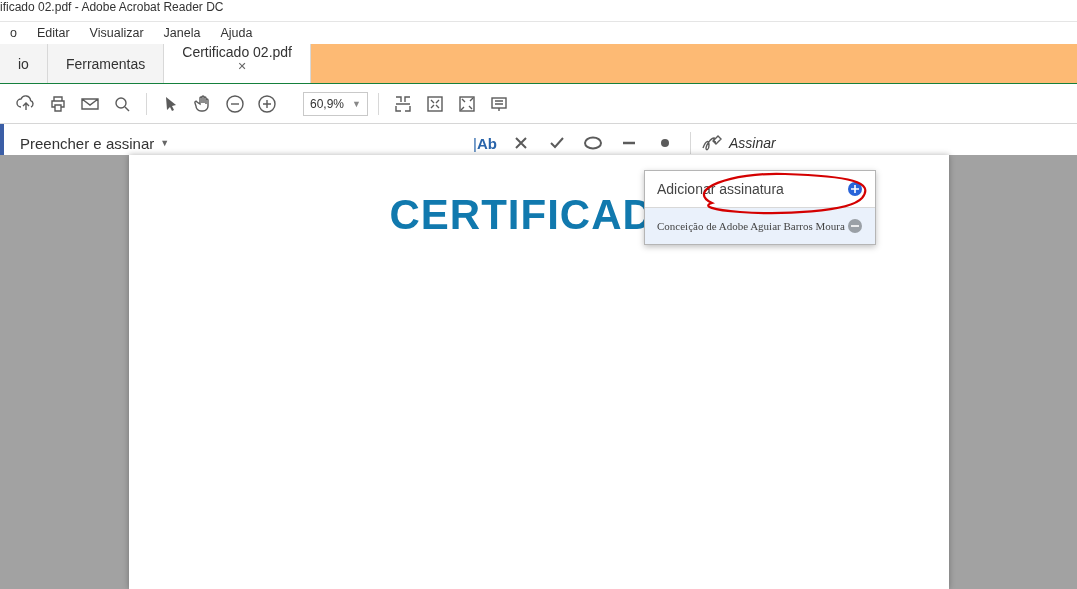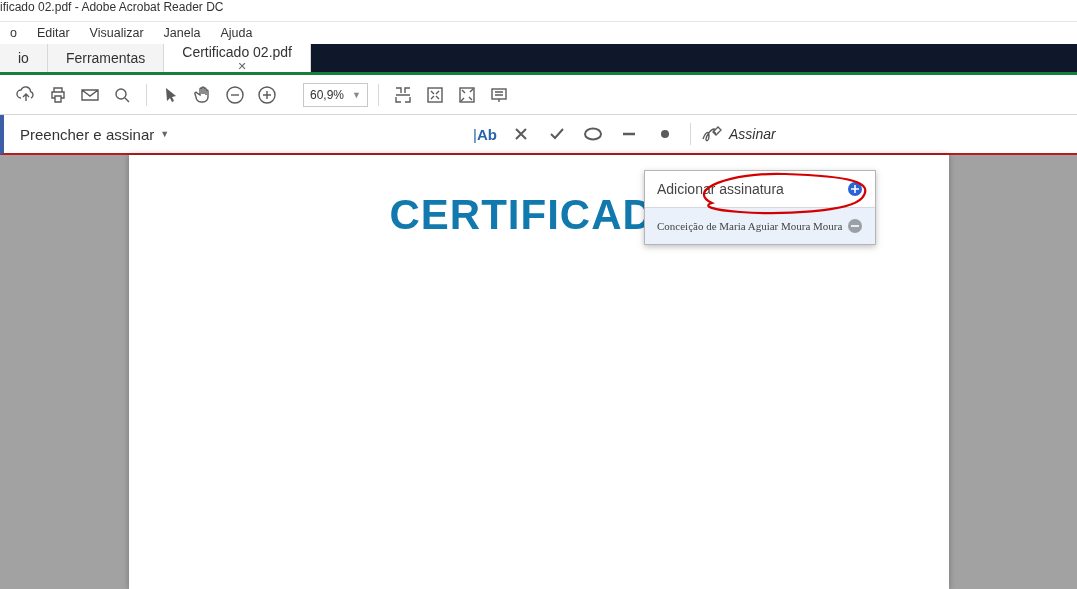--- a/index.html
+++ b/index.html
@@ -1,20 +1,20 @@
 <!DOCTYPE html>
 <html><head>
 <meta charset="utf-8">
 <style>
 * { box-sizing: border-box; margin: 0; padding: 0; font-family: "Segoe UI", Arial, sans-serif; }
 body { width: 1077px; height: 589px; background: #a2a2a2; overflow: hidden; position: relative; }
 .titlebar { height: 22px; background: #fff; display: flex; align-items: flex-start; padding-left: 0; font-size: 12px; color: #333; border-bottom: 1px solid #e5e5e5;}
 .menubar { height: 22px; background: #fff; display: flex; align-items: center; gap: 0; font-size: 12.5px; color: #333; padding-left: 0; }
 .menubar span { padding: 2px 10px; cursor: default; }
-.tabbar { height: 31px; background: #0f172a; display: flex; align-items: stretch; border-bottom: 3px solid #15803d;}
+.tabbar { height: 40px; background: #fdba74; display: flex; align-items: stretch; border-bottom: 1px solid #15803d;}
 .tab { display:flex; align-items:center; padding: 0 18px; font-size: 14px; color: #333; border-right: 1px solid #d8d8d8; background: #f4f4f4; }
 .tab.active { background: #fff; flex-direction: column; }
 .tab .close { margin-left: 10px; font-size: 11px; color:#666;}
 .toolbar { height: 40px; background: #fff; display:flex; align-items:center; padding: 0 12px; gap: 4px; border-bottom: 1px solid #d6d6d6; }
 .toolbar .ico, .fillbar .ico { width: 28px; height: 28px; display:flex; align-items:center; justify-content:center; color:#5b5b5b; }
 .toolbar .sep { width: 1px; height: 22px; background:#d8d8d8; margin: 0 6px;}
 .zoombox { display:flex; align-items:center; height:24px; border:1px solid #c9c9c9; font-size:12px; padding:0 6px; gap:8px; color:#333; }
 .fillbar { height: 40px; background:#fff; display:flex; align-items:center; padding:0 16px; border-bottom:2px solid #b91c1c; border-left:4px solid #3b5ea6; position:relative; }
 .fillbar .title { font-size: 15px; color:#333; display:flex; align-items:center; gap:6px;}
 .fillbar .tools { position:absolute; left: 466px; display:flex; align-items:center; gap: 6px; }
@@ -188,21 +188,21 @@
 
 <div class="popup">
   <div class="row">
     <span>Adicionar assinatura</span>
     <svg width="16" height="16" viewBox="0 0 16 16">
         <circle cx="8" cy="8" r="7" fill="#2964d9"></circle>
         <path stroke="#fff" stroke-width="1.6" d="M8 4v8M4 8h8"></path>
       </svg>
   </div>
   <div class="row">
-    <span class="sig">Conceição de Maria Aguiar Moura Moura</span>
+    <span class="sig">Conceição de Adobe Aguiar Barros Moura</span>
     <svg width="16" height="16" viewBox="0 0 16 16">
         <circle cx="8" cy="8" r="7" fill="#9aa0a6"></circle>
         <path stroke="#fff" stroke-width="1.6" d="M4 8h8"></path>
       </svg>
   </div>
 </div>
 
 <svg class="annot" viewBox="0 0 190 48">
   <path fill="none" stroke="#d40000" stroke-width="2.2" d="M 22 33 C -5 20, 40 2, 95 4 C 160 6, 185 12, 172 28 C 160 42, 90 45, 50 42 C 22 40, 12 36, 22 33 Z"></path>
 </svg>

